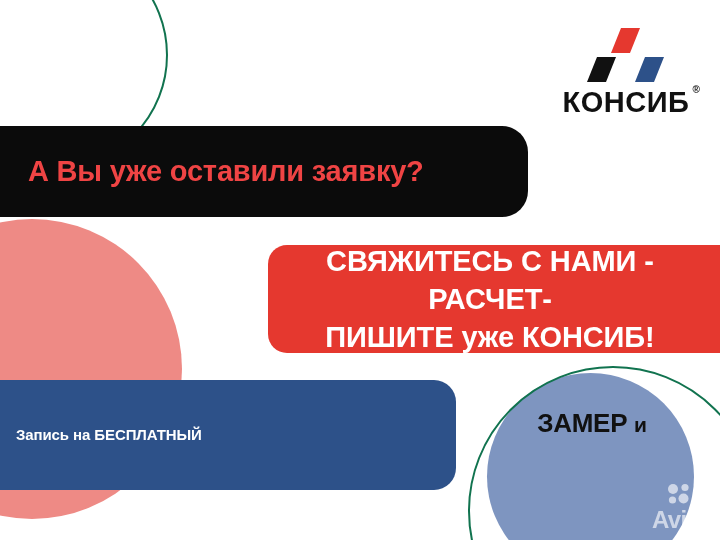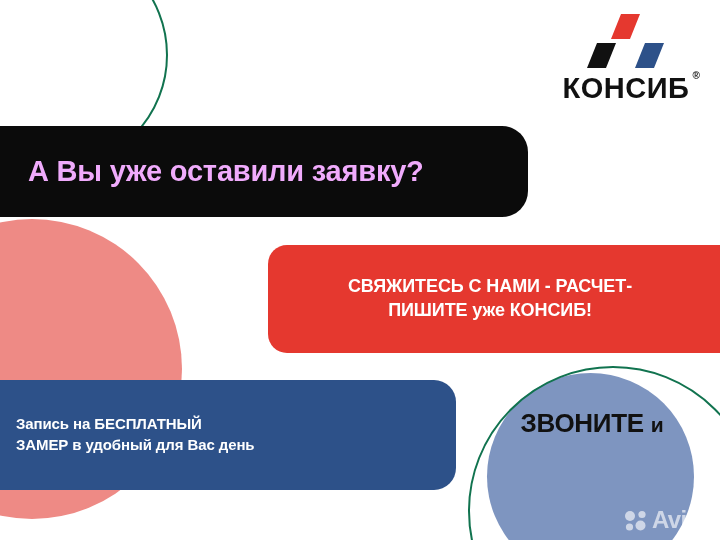--- a/index.html
+++ b/index.html
@@ -66,21 +66,21 @@
     height: 207px;
     border-radius: 50%;
     background: #7E95C0;
   }
 
   
 
   .logo-block {
     position: absolute;
     right: 14px;
-    top: 14px;
+    top: 28px;
     width: 160px;
     text-align: center;
   }
 
   .logo-mark {
     position: relative;
     width: 78px;
     height: 56px;
     margin: 0 auto 4px auto;
   }
@@ -120,42 +120,42 @@
     top: 126px;
     width: 558px;
     height: 91px;
     background: #0B0B0B;
     border-radius: 26px;
     padding-left: 58px;
     padding-right: 20px;
   }
 
   .panel-black .panel-text {
-    color: #f0abfc;
+    color: #ef4444;
     font-weight: bold;
     font-size: 29px;
     letter-spacing: -0.2px;
     line-height: 1.1;
   }
 
   .panel-red {
     left: 268px;
     top: 245px;
     width: 472px;
     height: 108px;
     background: #E5382F;
     border-radius: 19px;
     padding: 0 22px 0 18px;
     justify-content: flex-start;
   }
 
   .panel-red .panel-text {
     color: #FFFFFF;
     font-weight: bold;
-    font-size: 18px;
+    font-size: 29px;
     line-height: 1.32;
     letter-spacing: -0.1px;
     text-align: center;
     width: 100%;
     padding-right: 24px;
   }
 
   .panel-red .lower {
     text-transform: none;
   }
@@ -201,20 +201,21 @@
   
 
   .watermark {
     position: absolute;
     right: 12px;
     bottom: 8px;
     display: flex;
     align-items: center;
     gap: 4px;
     opacity: 0.62;
+    flex-direction: column;
   }
 
   .watermark-dots {
     position: relative;
     width: 23px;
     height: 21px;
   }
 
   .watermark-text {
     color: #FFFFFF;
@@ -255,26 +256,25 @@
   <div class="panel panel-red">
     <div class="panel-text">
       <span>СВЯЖИТЕСЬ С НАМИ - РАСЧЕТ-</span><br>
       <span>ПИШИТЕ </span><span class="lower">уже </span><span>КОНСИБ!</span>
     </div>
   </div>
 
   <div class="panel panel-blue">
     <div class="panel-text">
       <span>Запись на БЕСПЛАТНЫЙ</span><br>
-      <span>ЗАМЕР в удобный для Вас день</span>
     </div>
   </div>
 
   <div class="circle-text">
-    <span>ЗВОНИТЕ </span><span class="small">и</span><br>
+    <span>ЗАМЕР </span><span class="small">и</span><br>
   </div>
 
   <div class="watermark">
     <div class="watermark-dots">
       <svg width="23" height="21" viewBox="0 0 23 21" xmlns="http://www.w3.org/2000/svg">
         <circle cx="5" cy="6" r="5" fill="#FFFFFF"></circle>
         <circle cx="17" cy="4.5" r="3.6" fill="#FFFFFF"></circle>
         <circle cx="4.5" cy="17" r="3.6" fill="#FFFFFF"></circle>
         <circle cx="15.5" cy="15.5" r="5" fill="#FFFFFF"></circle>
       </svg>

